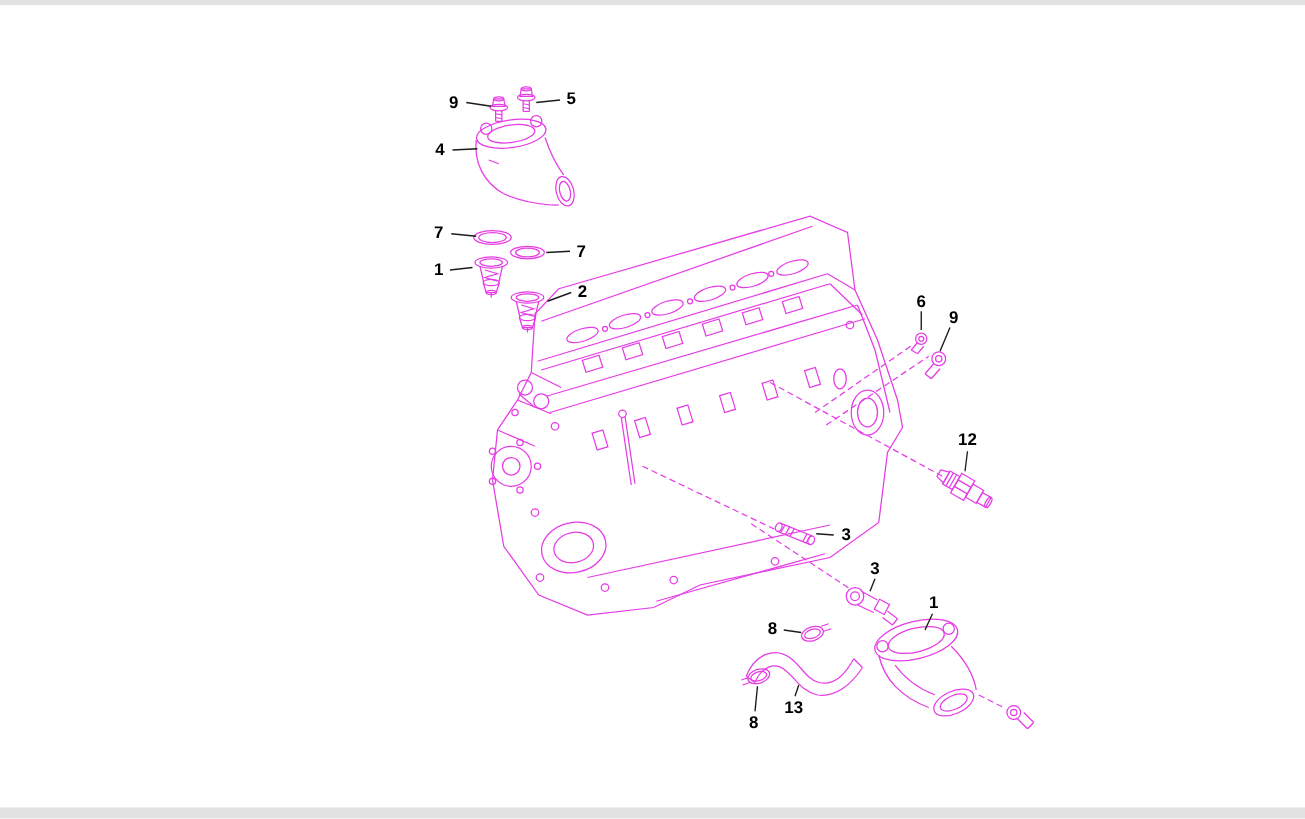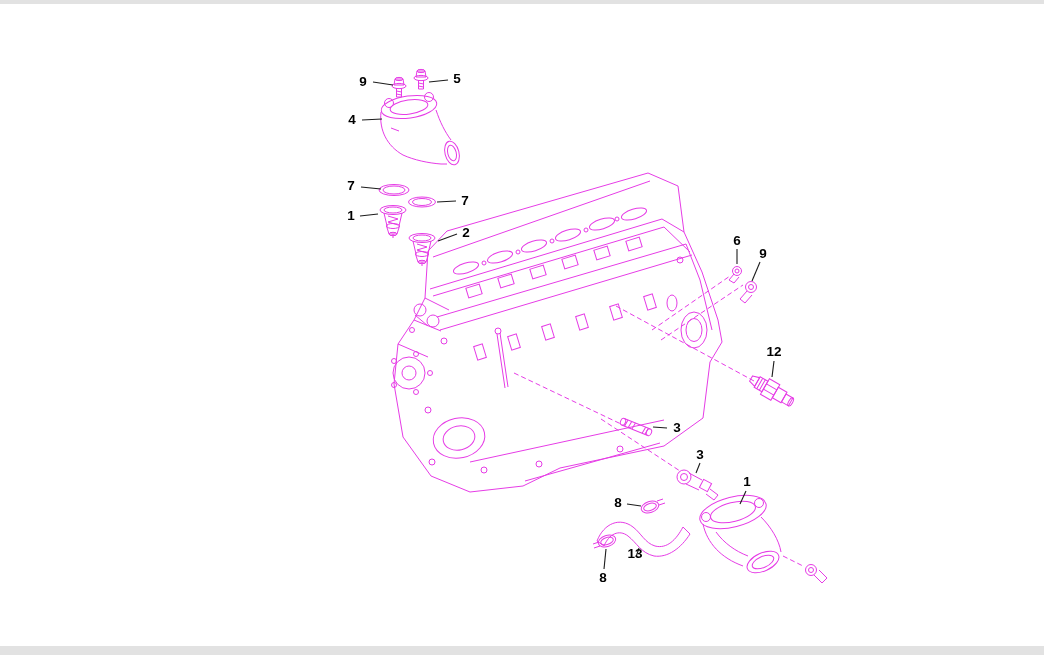--- a/index.html
+++ b/index.html
@@ -280,17 +280,17 @@
   <div class="callout" style="left:351px;top:216px">1</div>
   <div class="callout" style="left:466px;top:233px">2</div>
   <div class="callout" style="left:737px;top:241px">6</div>
   <div class="callout" style="left:763px;top:254px">9</div>
   <div class="callout" style="left:774px;top:352px">12</div>
   <div class="callout" style="left:677px;top:428px">3</div>
   <div class="callout" style="left:700px;top:455px">3</div>
   <div class="callout" style="left:747px;top:482px">1</div>
   <div class="callout" style="left:618px;top:503px">8</div>
   <div class="callout" style="left:603px;top:578px">8</div>
-  <div class="callout" style="left:635px;top:554px">13</div>
+  <div class="callout" style="left:635px;top:566px">13</div>
 
   <div class="frame-top"></div>
   <div class="frame-bottom"></div>
 </div>
 
 </body></html>

